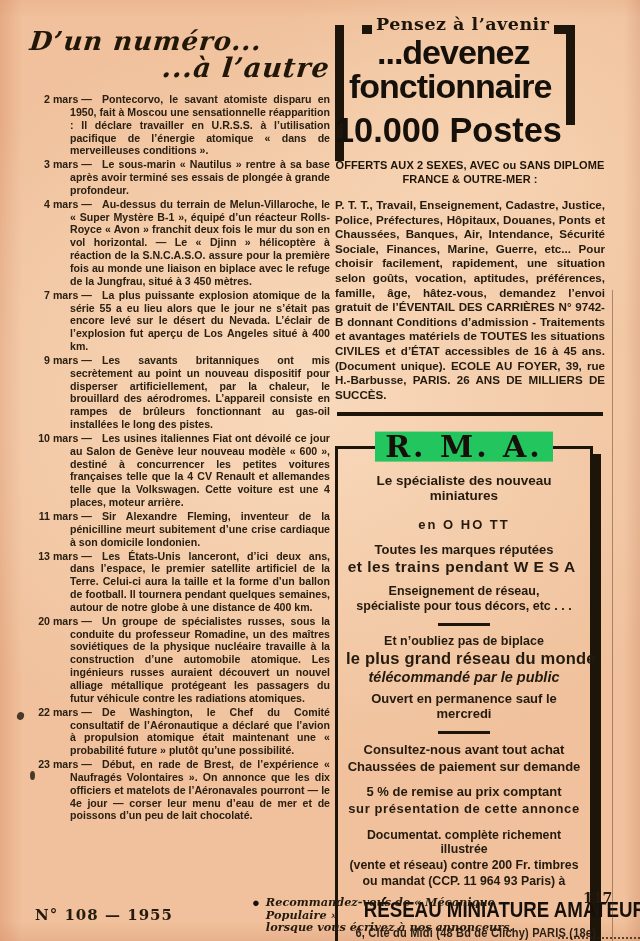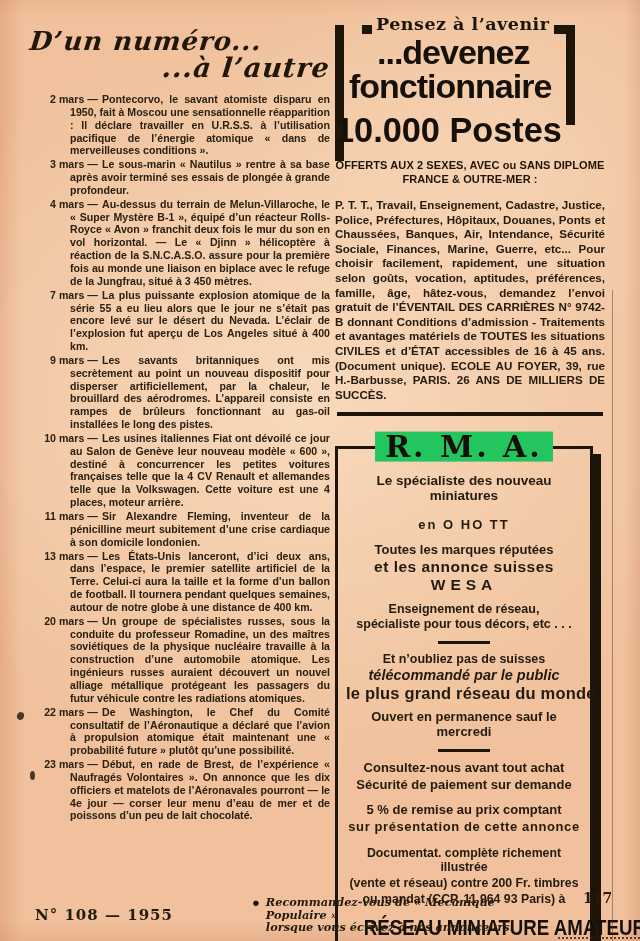--- a/index.html
+++ b/index.html
@@ -28,21 +28,21 @@
     font-family:"DejaVu Serif", serif; font-style:italic; font-weight:bold;
     font-size:27px; letter-spacing:1px; text-align:right; margin-top:-4px;
     transform:skewX(-6deg); color:#211708;
   }
   .entries { list-style:none; margin-top:10px; }
   .entry {
     position:relative; padding-left:40px; text-indent:32px;
     font-size:10.6px; font-weight:bold; line-height:12.85px;
     text-align:justify; color:#2b2012; margin-bottom:1px;
   }
-  .entry .date { position:absolute; left:11px; top:0; text-indent:0; white-space:nowrap; }
+  .entry .date { position:absolute; left:5px; top:0; text-indent:0; white-space:nowrap; }
   .entry .num { display:inline-block; width:15px; text-align:right; }
 
   
   .adcol { position:absolute; left:335px; top:14px; width:270px; }
 
   .fonc { position:relative; }
   .kicker-row { display:flex; align-items:flex-end;padding-left:27px; }
   .kicker-sq { width:10px; height:9px; background:#1d140a; flex:0 0 auto; }
   .kicker {
     font-family:"DejaVu Serif", serif; font-weight:bold; font-size:17.5px;
@@ -163,33 +163,33 @@
     <div class="fonc-body">P. T. T., Travail, Enseignement, Cadastre, Justice, Police, Préfectures, Hôpitaux, Douanes, Ponts et Chaussées, Banques, Air, Intendance, Sécurité Sociale, Finances, Marine, Guerre, etc... Pour choisir facilement, rapidement, une situation selon goûts, vocation, aptitudes, préférences, famille, âge, hâtez-vous, demandez l’envoi gratuit de l’ÉVENTAIL DES CARRIÈRES N° 9742-B donnant Conditions d’admission - Traitements et avantages matériels de TOUTES les situations CIVILES et d’ÉTAT accessibles de 16 à 45 ans. (Document unique). ECOLE AU FOYER, 39, rue H.-Barbusse, PARIS. 26 ANS DE MILLIERS DE SUCCÈS.</div>
     <div class="big-rule"></div>
   </div>
 
   <div class="rma">
     <div><span class="rma-title">R. M. A.</span></div>
     <div class="rma-line l-spec1">Le spécialiste des nouveau miniatures</div>
     <div class="rma-line l-spec2">en O HO TT</div>
     <div class="rma-line l-brand1">Toutes les marques réputées</div>
     <div class="rma-line l-brand2">
-      <span>et les annonce suisses</span>
+      <span>et les trains pendant</span>
       <span class="wesa">WESA</span>
     </div>
     <div class="rma-line l-inst1">Enseignement de réseau,</div>
     <div class="rma-line l-inst2">spécialiste pour tous décors, etc . . .</div>
     <div class="divider"></div>
-    <div class="rma-line l-visit1">Et n’oubliez pas de suisses</div>
+    <div class="rma-line l-visit1">Et n’oubliez pas de biplace</div>
+    <div class="rma-line l-visit2">le plus grand réseau du monde</div>
     <div class="rma-line l-visit3">télécommandé par le public</div>
-    <div class="rma-line l-visit2">le plus grand réseau du monde</div>
     <div class="rma-line l-open">Ouvert en permanence sauf le mercredi</div>
     <div class="divider"></div>
     <div class="rma-line l-cons1">Consultez-nous avant tout achat</div>
-    <div class="rma-line l-cons2">Sécurité de paiement sur demande</div>
+    <div class="rma-line l-cons2">Chaussées de paiement sur demande</div>
     <div class="rma-line l-disc1">5 % de remise au prix comptant</div>
     <div class="rma-line l-disc2">sur présentation de cette annonce</div>
     <div class="rma-line l-doc first">Documentat. complète richement illustrée</div>
     <div class="rma-line l-doc">(vente et réseau) contre 200 Fr. timbres</div>
     <div class="rma-line l-doc">ou mandat (CCP. 11 964 93 Paris) à</div>
     <div class="store-name">RÉSEAU MINIATURE AMATEUR</div>
     <div class="store-addr">6, Cité du Midi (48 Bd de Clichy) PARIS (18e)</div>
   </div>
 </div>
 

